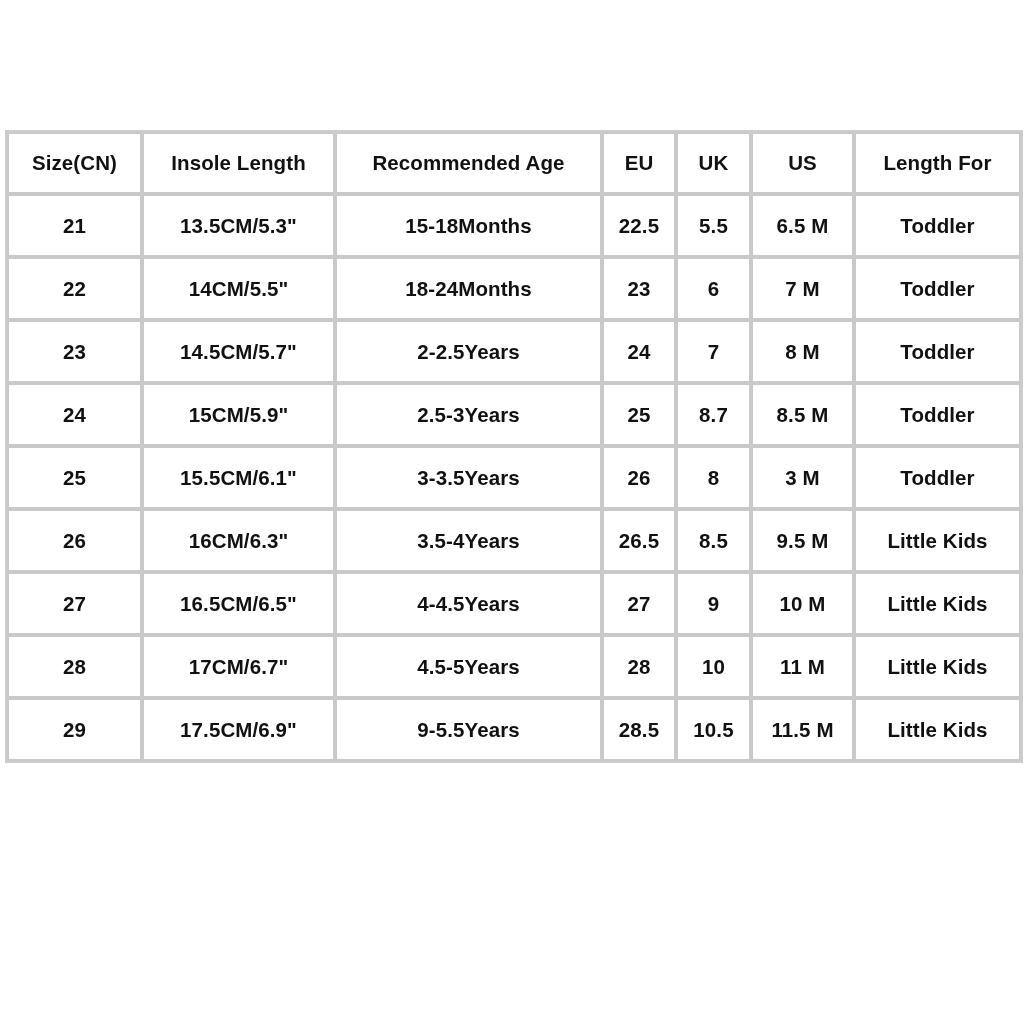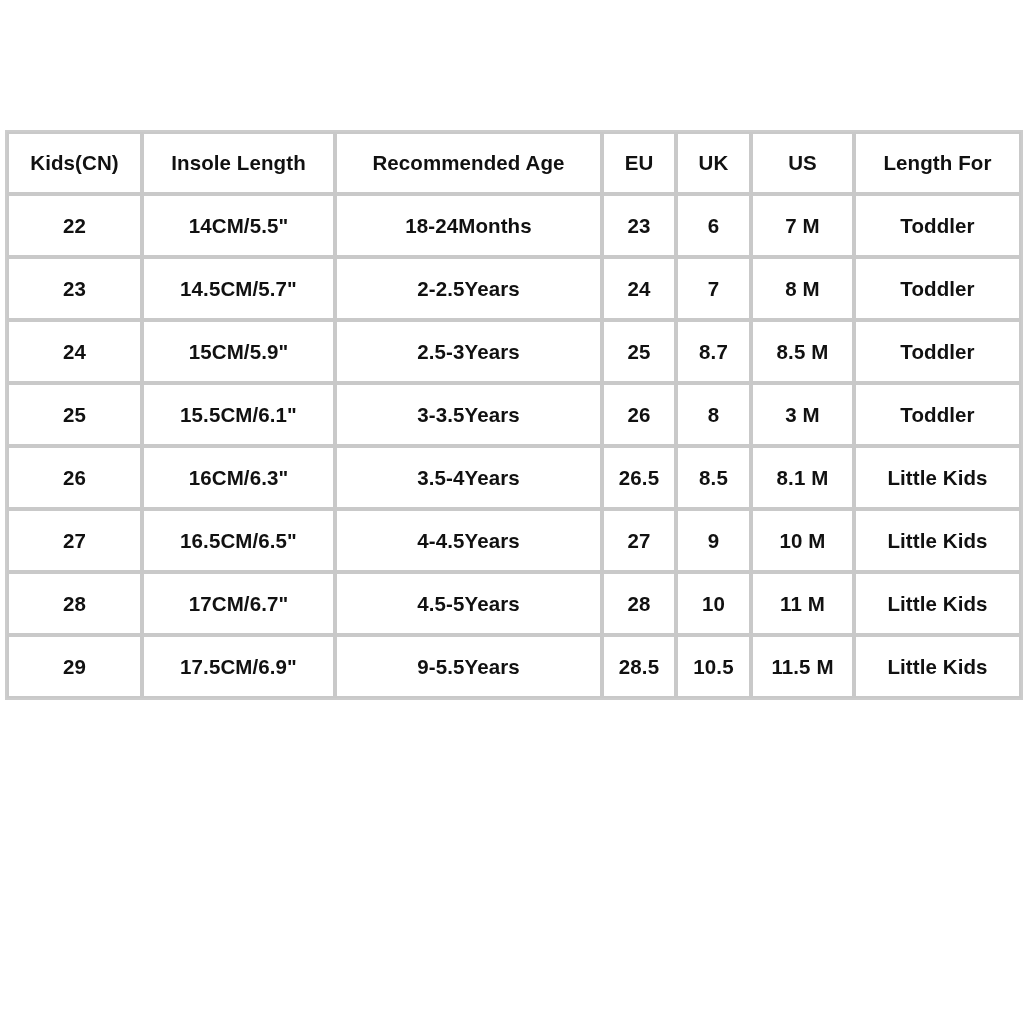--- a/index.html
+++ b/index.html
@@ -72,30 +72,39 @@
       <col class="c-size">
       <col class="c-insole">
       <col class="c-age">
       <col class="c-eu">
       <col class="c-uk">
       <col class="c-us">
       <col class="c-suit">
     </colgroup>
     <thead>
       <tr id="header-row">
-          <th>Kids(CN)</th>
+          <th>Size(CN)</th>
           <th>Insole Length</th>
           <th>Recommended Age</th>
           <th>EU</th>
           <th>UK</th>
           <th>US</th>
           <th>Length For</th>
         </tr>
     </thead>
     <tbody id="body-rows">
+        <tr>
+          <td>21</td>
+          <td>13.5CM/5.3"</td>
+          <td>15-18Months</td>
+          <td>22.5</td>
+          <td>5.5</td>
+          <td>6.5 M</td>
+          <td>Toddler</td>
+        </tr>
         <tr>
           <td>22</td>
           <td>14CM/5.5"</td>
           <td>18-24Months</td>
           <td>23</td>
           <td>6</td>
           <td>7 M</td>
           <td>Toddler</td>
         </tr>
         <tr>
@@ -124,21 +133,21 @@
           <td>8</td>
           <td>3 M</td>
           <td>Toddler</td>
         </tr>
         <tr>
           <td>26</td>
           <td>16CM/6.3"</td>
           <td>3.5-4Years</td>
           <td>26.5</td>
           <td>8.5</td>
-          <td>8.1 M</td>
+          <td>9.5 M</td>
           <td>Little Kids</td>
         </tr>
         <tr>
           <td>27</td>
           <td>16.5CM/6.5"</td>
           <td>4-4.5Years</td>
           <td>27</td>
           <td>9</td>
           <td>10 M</td>
           <td>Little Kids</td>

